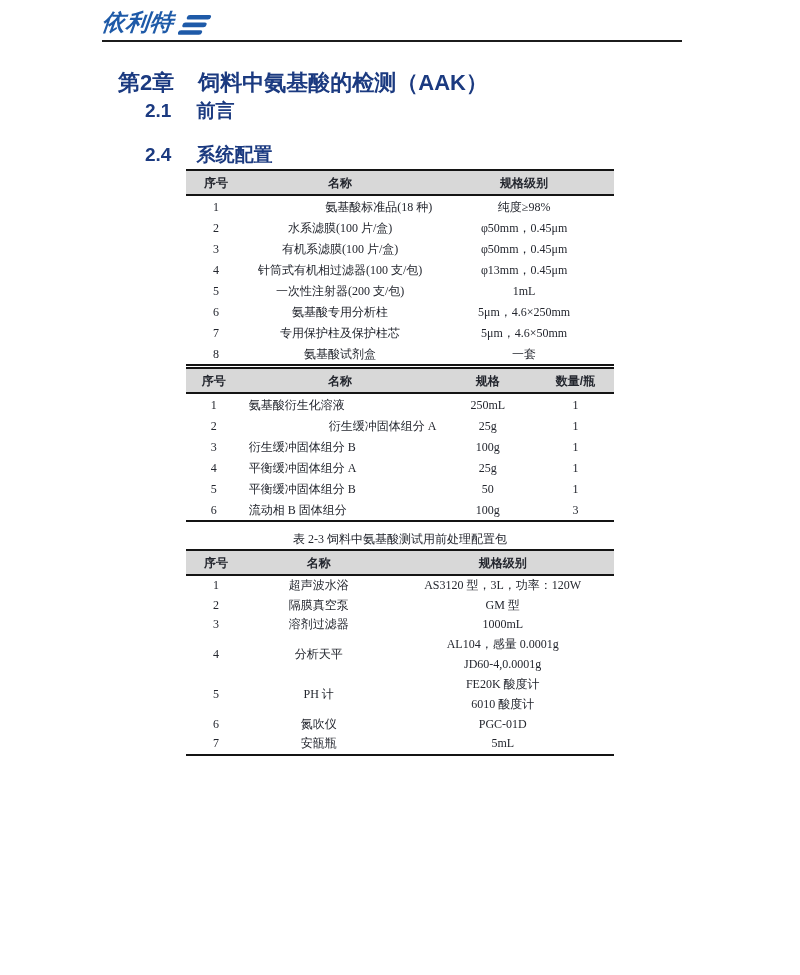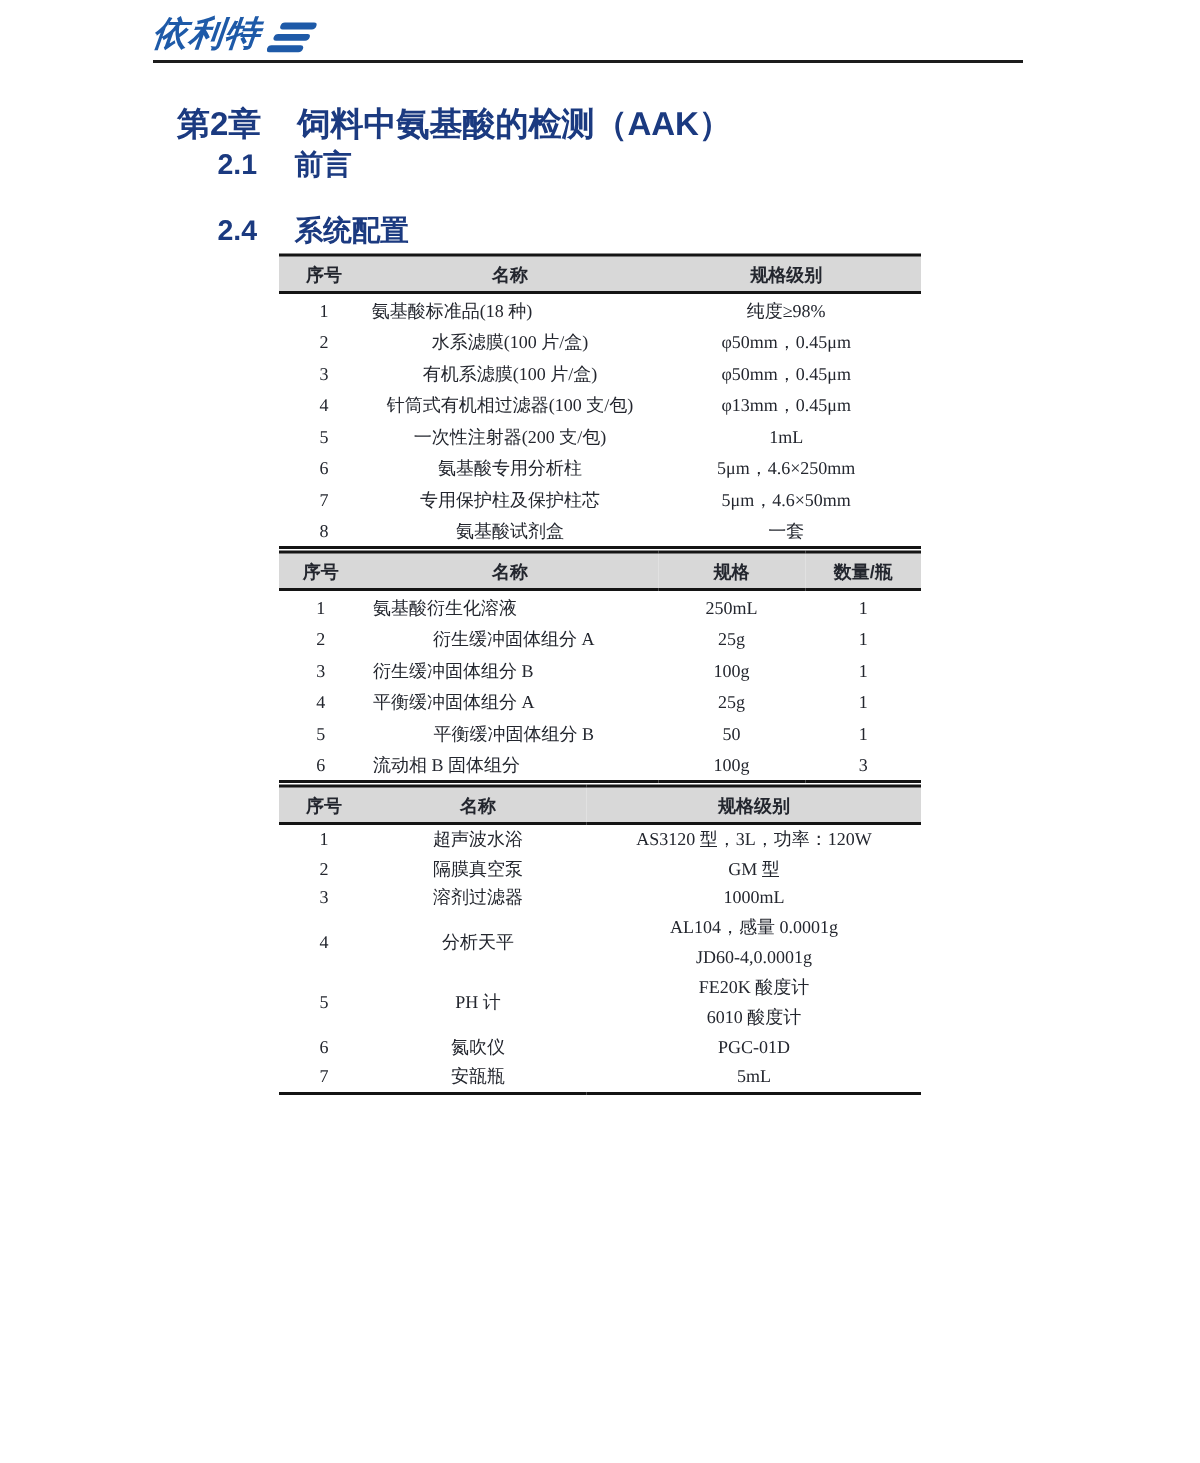--- a/index.html
+++ b/index.html
@@ -123,21 +123,21 @@
               <th>序号</th>
               <th>名称</th>
               <th>规格级别</th>
             </tr>
           </thead>
           <tbody>
             <tr>
               <td style="text-align: center;">
                 <div class="cell-line">1</div>
               </td>
-              <td style="text-align: left;">
+              <td style="text-align: right;">
                 <div class="cell-line">氨基酸标准品(18 种)</div>
               </td>
               <td style="text-align: center;">
                 <div class="cell-line">纯度≥98%</div>
               </td>
             </tr>
             <tr>
               <td style="text-align: center;">
                 <div class="cell-line">2</div>
               </td>
@@ -246,21 +246,21 @@
                 <div class="cell-line">250mL</div>
               </td>
               <td style="text-align: center;">
                 <div class="cell-line">1</div>
               </td>
             </tr>
             <tr>
               <td style="text-align: center;">
                 <div class="cell-line">2</div>
               </td>
-              <td class="al-left" style="text-align: center;">
+              <td class="al-left" style="text-align: right;">
                 <div class="cell-line">衍生缓冲固体组分 A</div>
               </td>
               <td style="text-align: center;">
                 <div class="cell-line">25g</div>
               </td>
               <td style="text-align: center;">
                 <div class="cell-line">1</div>
               </td>
             </tr>
             <tr>
@@ -288,21 +288,21 @@
                 <div class="cell-line">25g</div>
               </td>
               <td style="text-align: center;">
                 <div class="cell-line">1</div>
               </td>
             </tr>
             <tr>
               <td style="text-align: center;">
                 <div class="cell-line">5</div>
               </td>
-              <td class="al-left" style="text-align: center;">
+              <td class="al-left" style="text-align: left;">
                 <div class="cell-line">平衡缓冲固体组分 B</div>
               </td>
               <td style="text-align: center;">
                 <div class="cell-line">50</div>
               </td>
               <td style="text-align: center;">
                 <div class="cell-line">1</div>
               </td>
             </tr>
             <tr>
@@ -317,20 +317,21 @@
               </td>
               <td style="text-align: center;">
                 <div class="cell-line">3</div>
               </td>
             </tr>
           </tbody>
         </table>
     </div>
 
     <div class="tblock">
+      <div class="tcaption tcap-3">表 2-3  饲料中氨基酸测试用前处理配置包</div>
       <table class="doc tight">
           <colgroup>
             <col style="width: 14%;">
             <col style="width: 34%;">
             <col style="width: 52%;">
           </colgroup>
           <thead>
             <tr>
               <th>序号</th>
               <th>名称</th>

